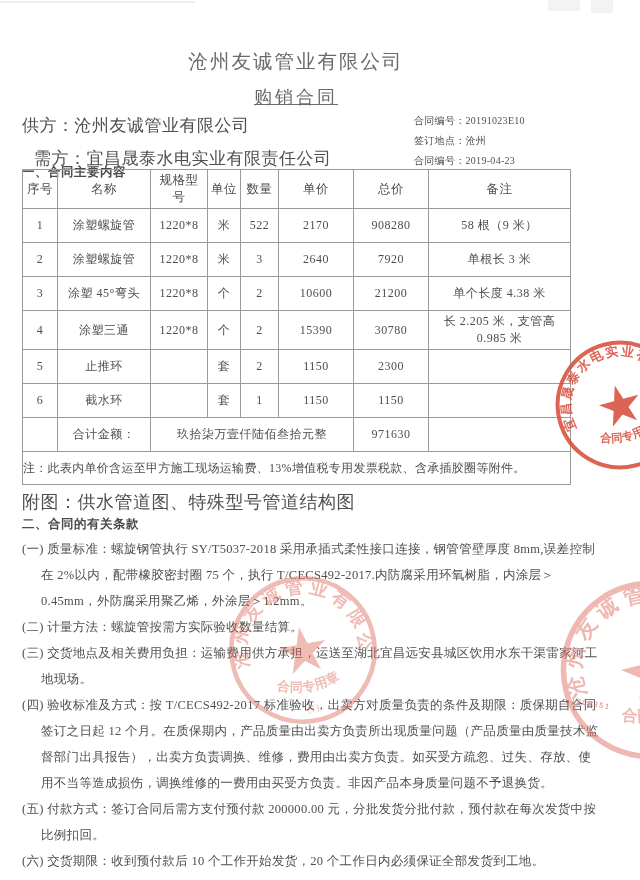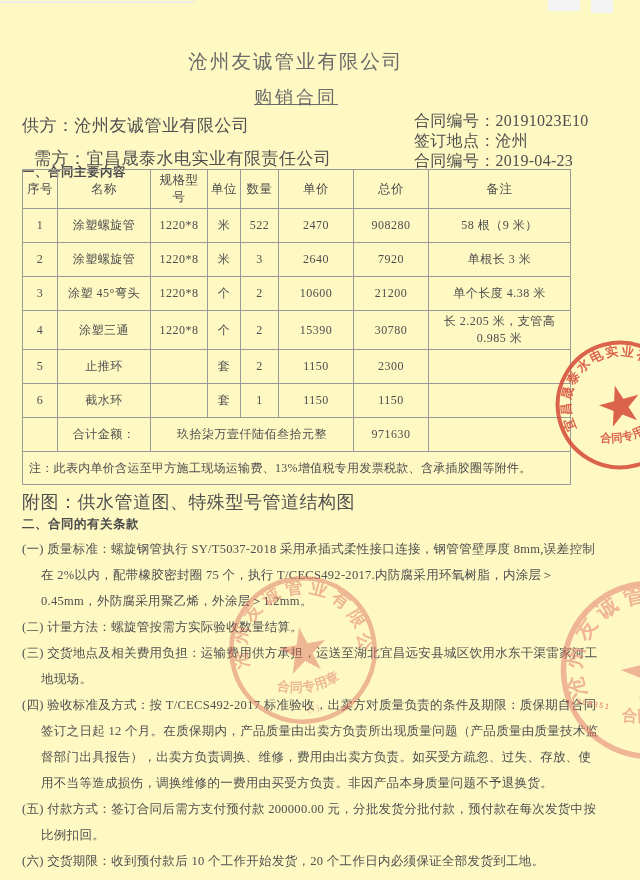--- a/index.html
+++ b/index.html
@@ -1,48 +1,48 @@
 <!DOCTYPE html>
 <html><head>
 <meta charset="utf-8">
 <style>
   html,body{margin:0;padding:0;background:#e9e9e9;}
   .page{
     position:relative;width:640px;height:880px;margin:0 auto;
-    background:#fef9c3;overflow:hidden;
+    background:#ffffff;overflow:hidden;
     font-family:"Liberation Serif","DejaVu Serif",serif;
     color:#4f4f4f;
   }
   .abs{position:absolute;}
   .doc-title{
     left:0;top:48px;width:592px;text-align:center;
     font-size:19.5px;letter-spacing:2px;color:#6a6a6a;font-weight:500;
   }
   .doc-subtitle{
     left:0;top:85px;width:592px;text-align:center;
     font-size:18px;letter-spacing:3px;color:#6a6a6a;font-weight:500;text-decoration:underline;
   }
   .party{left:22px;font-size:17px;letter-spacing:.5px;}
   .party-supplier{top:114px;}
   .party-buyer{top:147px;margin-left:12px;}
-  .meta{left:414px;top:111px;font-size:16px;line-height:20px;letter-spacing:.3px;font-family:Liberation Serif, serif;}
+  .meta{left:414px;top:111px;font-size:10px;line-height:20px;letter-spacing:.3px;font-family:Liberation Serif, serif;}
   .sec-heading{left:22px;font-size:12.5px;font-weight:700;letter-spacing:.5px;color:#4b4b4b;}
   .sec1{top:164px;}
   .sec2{top:516px;}
   .items{
     left:22px;top:169px;width:548px;border-collapse:collapse;
     font-size:12px;color:#4d4d4d;table-layout:fixed;
   }
   .items th,.items td{
     border:1px solid #9a9a9a;text-align:center;vertical-align:middle;
     padding:2px 3px;letter-spacing:.5px;font-weight:normal;
   }
   .items th{height:26px;font-size:12.5px;}
   .items td{height:29px;}
-  .items td.note-cell{text-align:left;padding:6px 6px;font-size:12px;height:20px;letter-spacing:.3px;}
+  .items td.note-cell{text-align:left;padding:6px 0;font-size:12px;height:20px;letter-spacing:.3px;}
   .attachment{left:22px;top:490px;font-size:18px;letter-spacing:.5px;}
   .clauses{left:22px;top:536px;width:578px;font-size:12.5px;line-height:26px;letter-spacing:.3px;}
   .clauses p{margin:0;padding-left:19px;text-indent:-19px;}
   .seal{position:absolute;pointer-events:none;}
   .seal-serial{
     position:absolute;left:571px;top:699px;font-size:7.5px;color:rgba(221,95,82,.8);
     letter-spacing:1.5px;transform:rotate(10deg);font-family:"Liberation Sans",sans-serif;
   }
   .speck{position:absolute;left:566px;top:700px;width:3px;height:3px;background:#3a3a3a;border-radius:50%;opacity:.85;}
   .scan-top-line{position:absolute;left:0;top:1px;width:195px;height:2px;background:#ececec;}
@@ -99,21 +99,21 @@
           <th>备注</th>
         </tr>
       </thead>
     <tbody>
         <tr>
           <td>1</td>
           <td>涂塑螺旋管</td>
           <td>1220*8</td>
           <td>米</td>
           <td>522</td>
-          <td>2470</td>
+          <td>2170</td>
           <td>908280</td>
           <td>58 根（9 米）</td>
         </tr>
         <tr>
           <td>2</td>
           <td>涂塑螺旋管</td>
           <td>1220*8</td>
           <td>米</td>
           <td>3</td>
           <td>2640</td>

